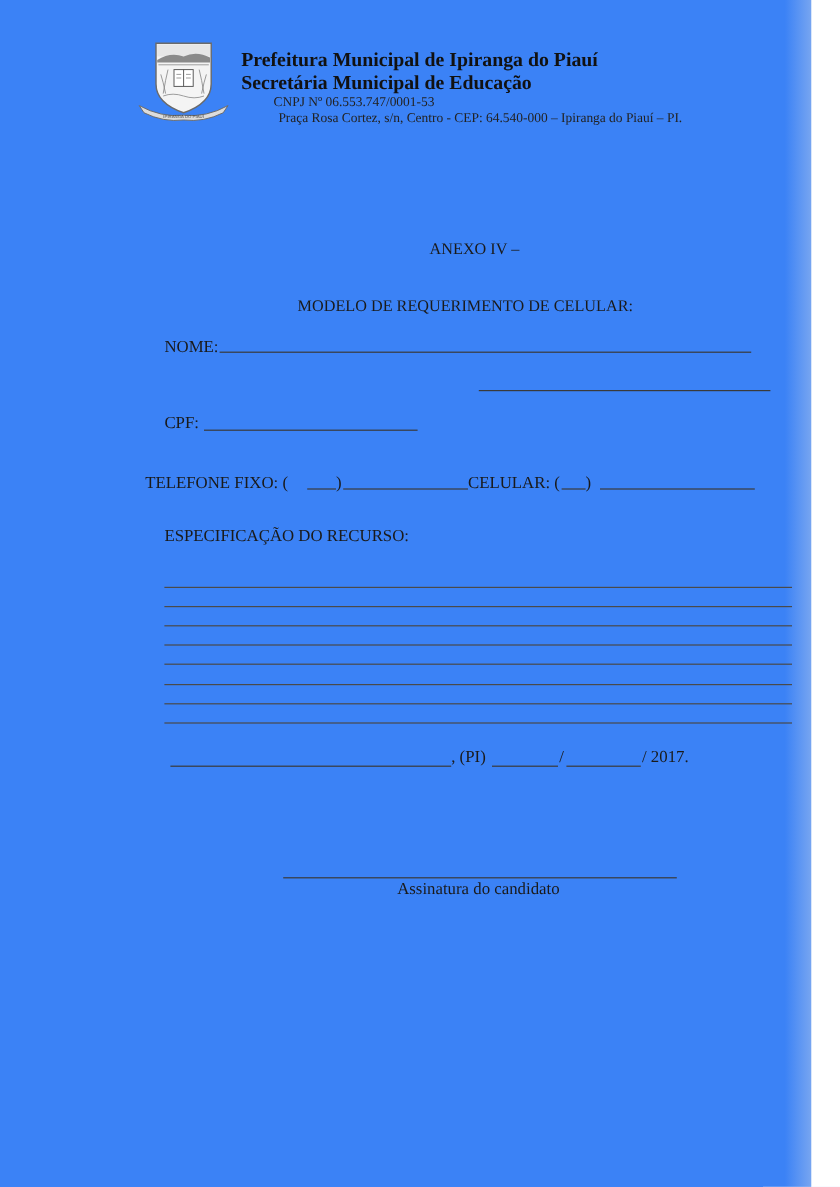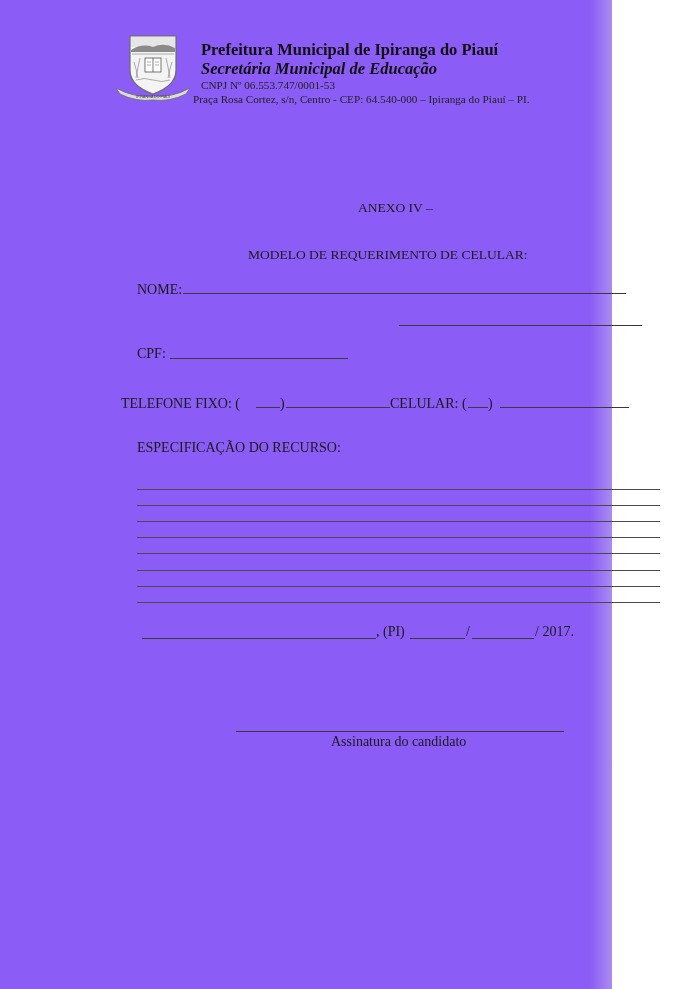--- a/index.html
+++ b/index.html
@@ -11,22 +11,22 @@
       width: 700px;
       height: 989px;
       position: relative;
       overflow: hidden;
       font-family: "Liberation Serif", "DejaVu Serif", serif;
       color: #1a1a1a;
     }
     .page {
       position: absolute;
       left: 0; top: 0;
-      width: 612px; height: 989px;
-      background: #8b5cf6;
+      width: 676px; height: 989px;
+      background: #3b82f6;
     }
     
     .scan-edge {
       position: absolute;
       right: 0; top: 0;
       width: 22px; height: 989px;
       background: linear-gradient(to right, rgba(255,255,255,0), rgba(230,230,230,0.35));
     }
     .abs { position: absolute; white-space: nowrap; }
 
@@ -39,20 +39,21 @@
     .org-title {
       font-weight: bold;
       font-size: 16.5px;
       line-height: 18px;
       color: #111;
     }
     .org-info {
       font-size: 11.2px;
       line-height: 14px;
       color: #222;
+      margin-left: 27px;
     }
     .email-link { text-decoration: underline; }
 
     .heading {
       font-size: 13.5px;
       color: #1a1a1a;
     }
     .label {
       font-size: 14px;
       color: #1a1a1a;
@@ -92,23 +93,23 @@
       <path d="M56 44 Q54 32 52 24 M54 44 Q56 34 58 28" stroke="#888" stroke-width="0.7" fill="none"></path>
 
       <path d="M22 46 Q30 43 39 46 Q48 49 56 46" stroke="#999" stroke-width="0.8" fill="none"></path>
 
       <path d="M2 54 Q20 64 39 62 Q58 64 76 54 L72 60 Q56 68 39 66 Q22 68 6 60 Z" fill="#dcdcdc" stroke="#6a6a6a" stroke-width="0.8"></path>
       <text x="39" y="64" font-size="3.6" text-anchor="middle" fill="#444" font-family="Liberation Sans, sans-serif">IPIRANGA DO PIAUÍ</text>
     </svg>
   </div>
 
   <div class="abs org-title" style="left:201px; top:41px;">Prefeitura Municipal de Ipiranga do Piauí</div>
-  <div class="abs org-title" style="left:201px; top:60px;font-style:italic;">Secretária Municipal de Educação</div>
+  <div class="abs org-title" style="left:201px; top:60px;">Secretária Municipal de Educação</div>
   <div class="abs org-info" style="left:201px; top:78px;">CNPJ Nº 06.553.747/0001-53</div>
-  <div class="abs org-info" style="left:193px; top:92px;">Praça Rosa Cortez, s/n, Centro - CEP: 64.540-000 – Ipiranga do Piauí – PI.</div>
+  <div class="abs org-info" style="left:205px; top:92px;">Praça Rosa Cortez, s/n, Centro - CEP: 64.540-000 – Ipiranga do Piauí – PI.</div>
 
   <div class="abs heading" style="left:358px; top:200px;">ANEXO IV –</div>
   <div class="abs heading" style="left:248px; top:247px;">MODELO DE REQUERIMENTO DE CELULAR:</div>
 
   <div class="abs label" style="left:137px; top:282px;">NOME:</div>
   <div class="rule" style="left:183px; top:293px; width:443px;"></div>
 
   <div class="rule" style="left:399px; top:325px; width:243px;"></div>
 
   <div class="abs label" style="left:137px; top:346px;">CPF:</div>

